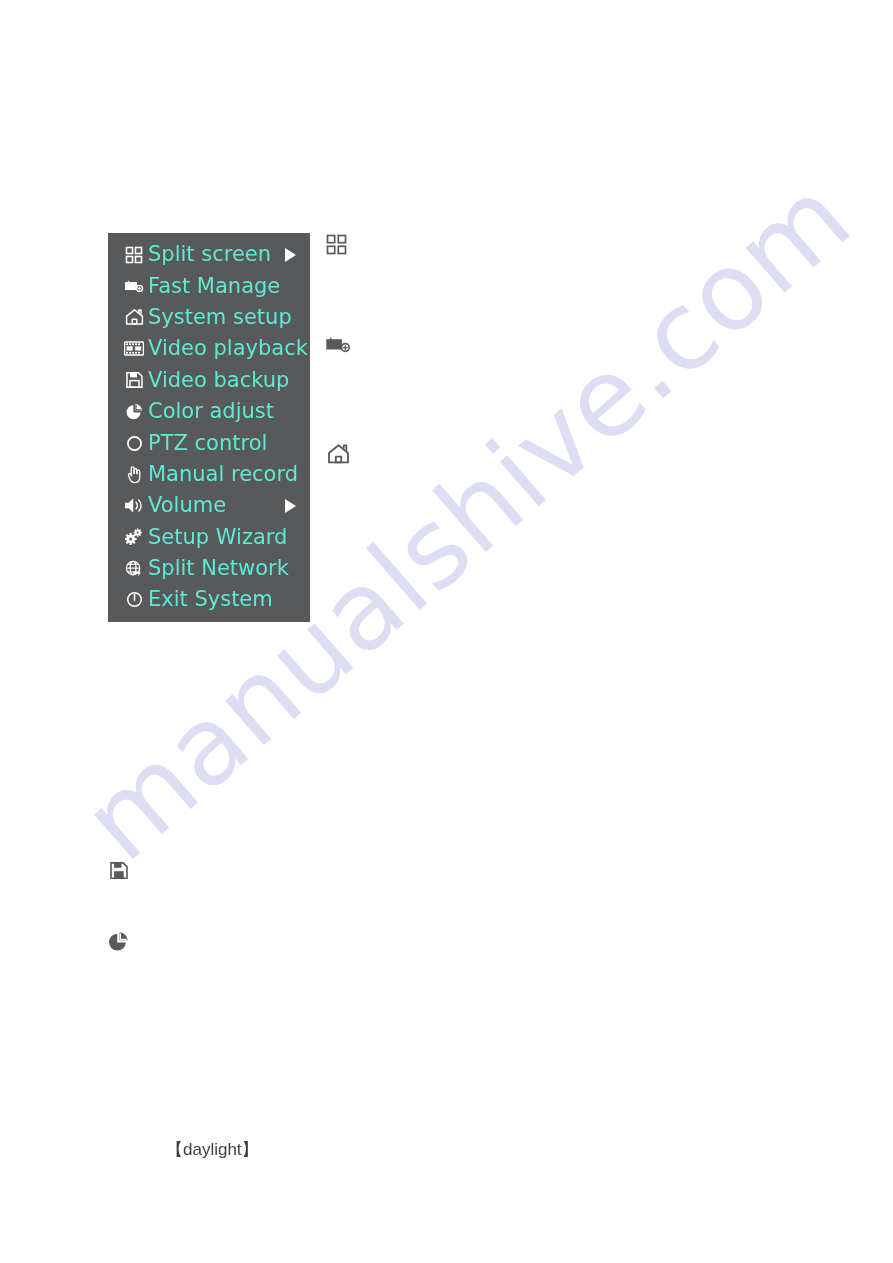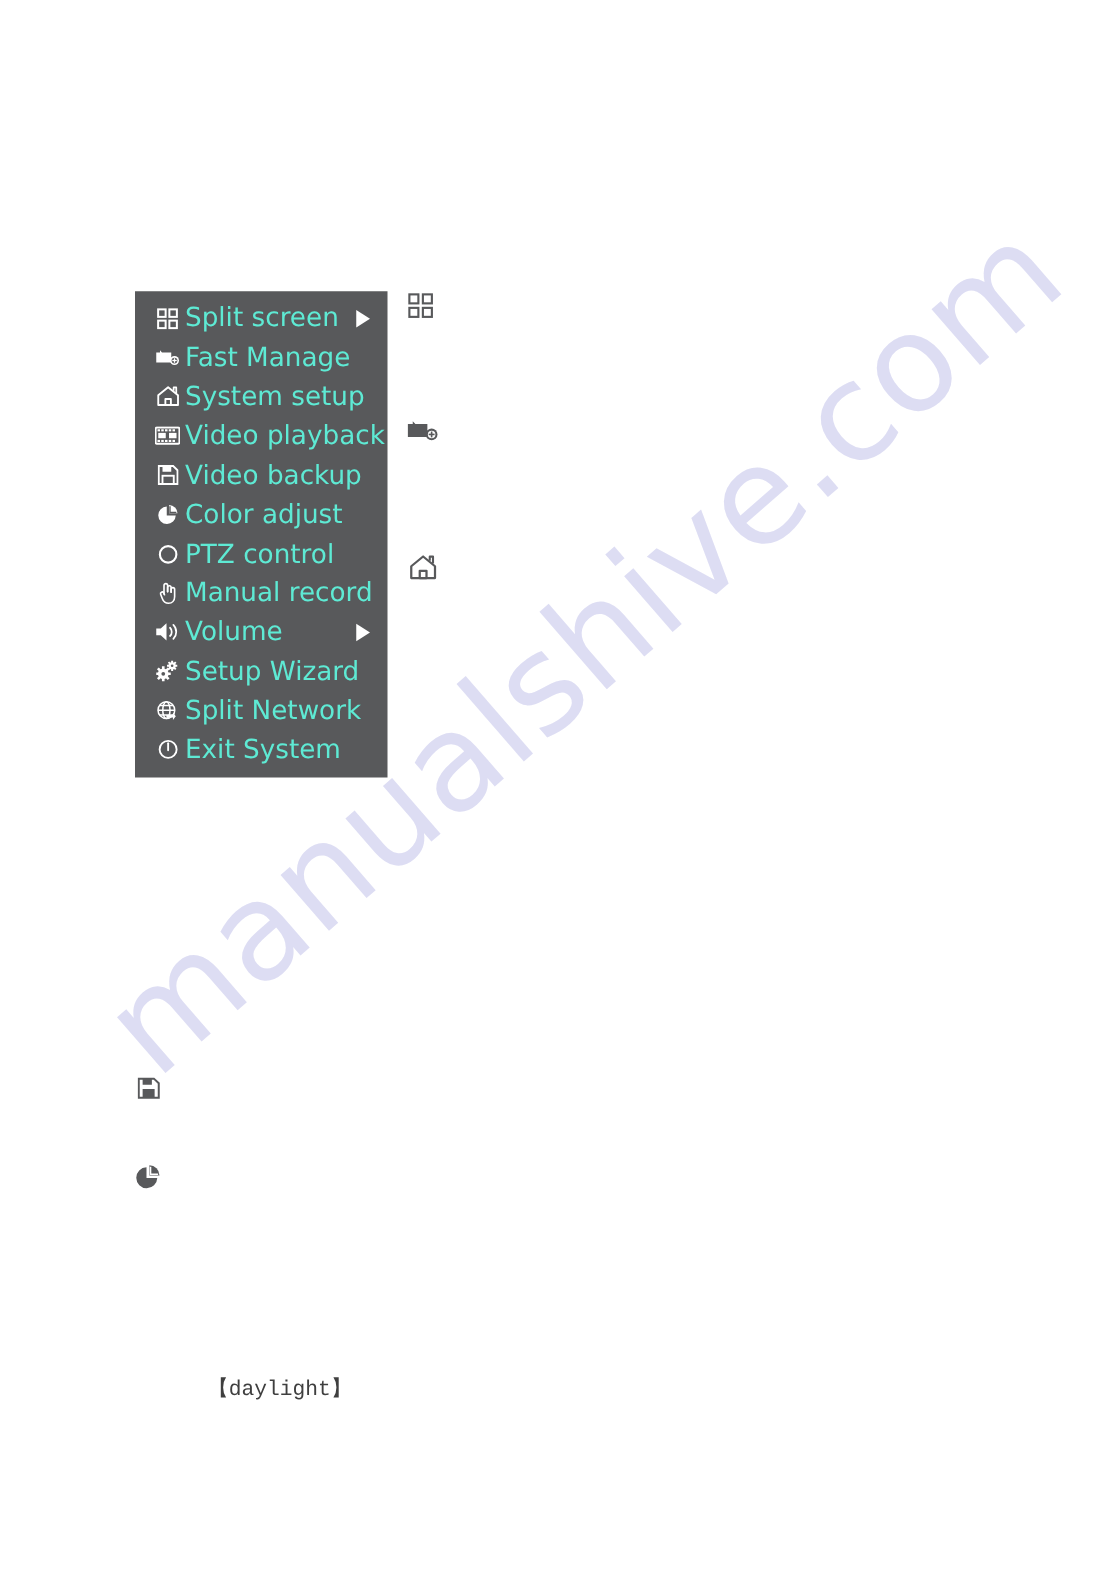--- a/index.html
+++ b/index.html
@@ -100,26 +100,26 @@
   #icon-grid-standalone   { left: 326px; top: 234px; }
   #icon-camera-standalone { left: 325px; top: 334px; }
   #icon-home-standalone   { left: 327px; top: 443px; }
   #icon-floppy-standalone { left: 110px; top: 861px; }
   #icon-pie-standalone    { left: 107px; top: 931px; }
 
   
   #daylight-caption {
     position: absolute;
     left: 166px;
-    top: 1099px;
+    top: 1138px;
     font-size: 17px;
     color: #3f3f3f;
     white-space: nowrap;
     z-index: 4;
-    font-family: Liberation Mono, monospace;
+    font-family: Liberation Sans, sans-serif;
   }
 </style>
 </head>
 <body>
 
 <div id="watermark">
   <div class="wm-text">manualshive.com</div>
 </div>
 
 <div id="context-menu">

